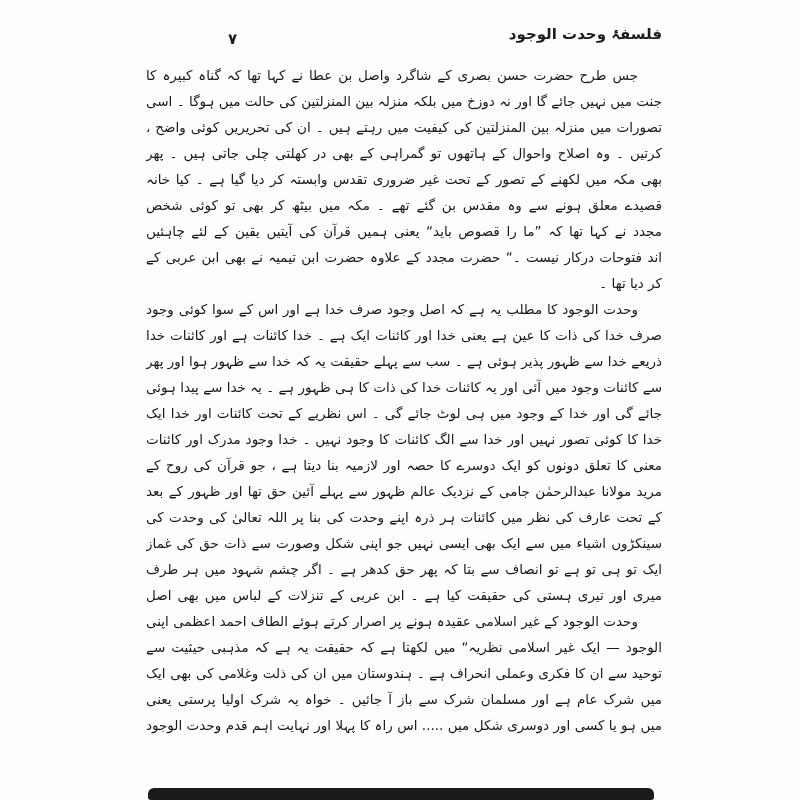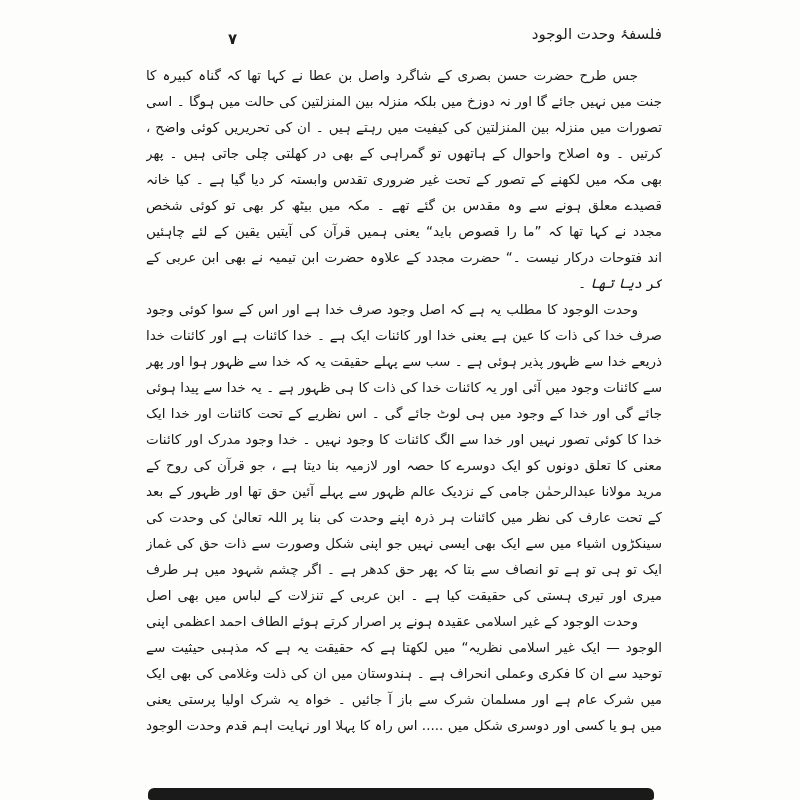--- a/index.html
+++ b/index.html
@@ -19,21 +19,21 @@
   .header {
     position: absolute;
     top: 24px;
     left: 146px;
     right: 138px;
     height: 30px;
     direction: rtl;
   }
   .book-title {
     font-size: 15px;
-    font-weight: normal;
+    font-weight: bold;
     letter-spacing: -0.2px;
     white-space: nowrap;
     text-align: center;
   }
   .page-number {
     position: absolute;
     left: 82px;
     top: 6px;
     font-size: 15px;
     font-weight: bold;
@@ -52,21 +52,21 @@
   .t-line {
     height: 26px;
     line-height: 26px;
     overflow: hidden;
     text-align: justify;
     text-align-last: justify;
     text-justify: inter-word;
     white-space: normal;
   }
   .t-line.first { padding-right: 24px; }
-  .t-line.endright { text-align-last: right; font-style: italic; }
+  .t-line.endright { text-align-last: right; }
   .page-edge-bar {
     position: absolute;
     left: 148px;
     bottom: 0;
     width: 506px;
     height: 12px;
     border-radius: 6px 6px 3px 3px;
   }
 </style>
 </head>

